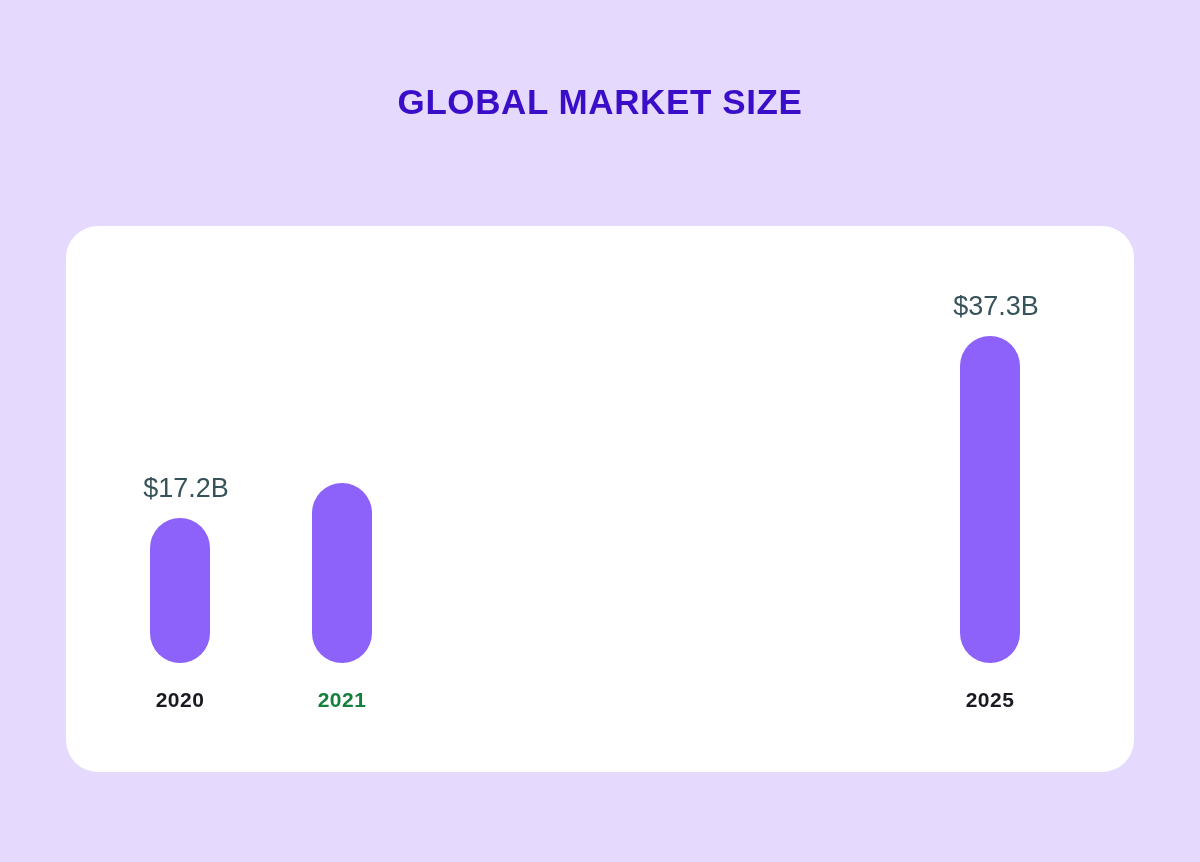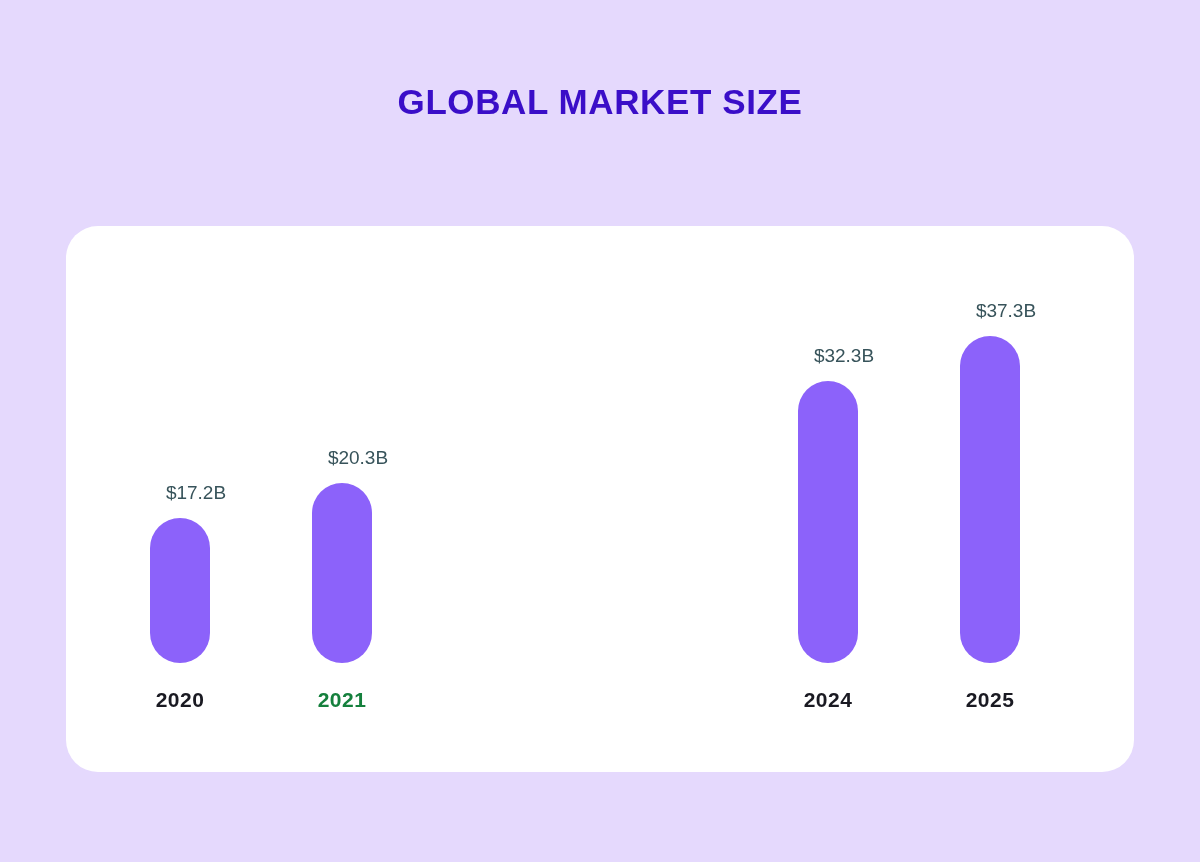--- a/index.html
+++ b/index.html
@@ -87,24 +87,24 @@
   .bar {
     position: relative;
     width: 60px;
     margin: 0 auto;
     background: #8c62fa;
     border-radius: 40px;
   }
 
   .bar-value {
     position: absolute;
-    left: 16px;
+    left: 6px;
     width: 162px;
     text-align: center;
-    font-size: 19px;
+    font-size: 27px;
     font-weight: normal;
     color: #37535a;
     white-space: nowrap;
   }
 
   .bar-label {
     position: absolute;
     left: 0;
     bottom: 60px;
     width: 162px;
@@ -130,29 +130,21 @@
           <div class="bar-track" style="height: 145px;">
             <div class="bar" style="height: 145px; background: rgb(140, 98, 250);"></div>
           </div>
           <div class="bar-value" style="bottom: 268px; color: rgb(55, 83, 90);">$17.2B</div>
           <div class="bar-label" style="color: rgb(26, 26, 34);">2020</div>
         </div>
         <div class="bar-group" style="left: 195px;">
           <div class="bar-track" style="height: 180px;">
             <div class="bar" style="height: 180px; background: rgb(140, 98, 250);"></div>
           </div>
-          <div class="bar-value" style="bottom: 303px; color: rgb(55, 83, 90);">$20.3B</div>
           <div class="bar-label" style="color: #15803d;">2021</div>
-        </div>
-        <div class="bar-group" style="left: 681px;">
-          <div class="bar-track" style="height: 282px;">
-            <div class="bar" style="height: 282px; background: rgb(140, 98, 250);"></div>
-          </div>
-          <div class="bar-value" style="bottom: 405px; color: rgb(55, 83, 90);">$32.3B</div>
-          <div class="bar-label" style="color: rgb(26, 26, 34);">2024</div>
         </div>
         <div class="bar-group" style="left: 843px;">
           <div class="bar-track" style="height: 327px;">
             <div class="bar" style="height: 327px; background: rgb(140, 98, 250);"></div>
           </div>
           <div class="bar-value" style="bottom: 450px; color: rgb(55, 83, 90);">$37.3B</div>
           <div class="bar-label" style="color: rgb(26, 26, 34);">2025</div>
         </div>
       </div>
   </div>

